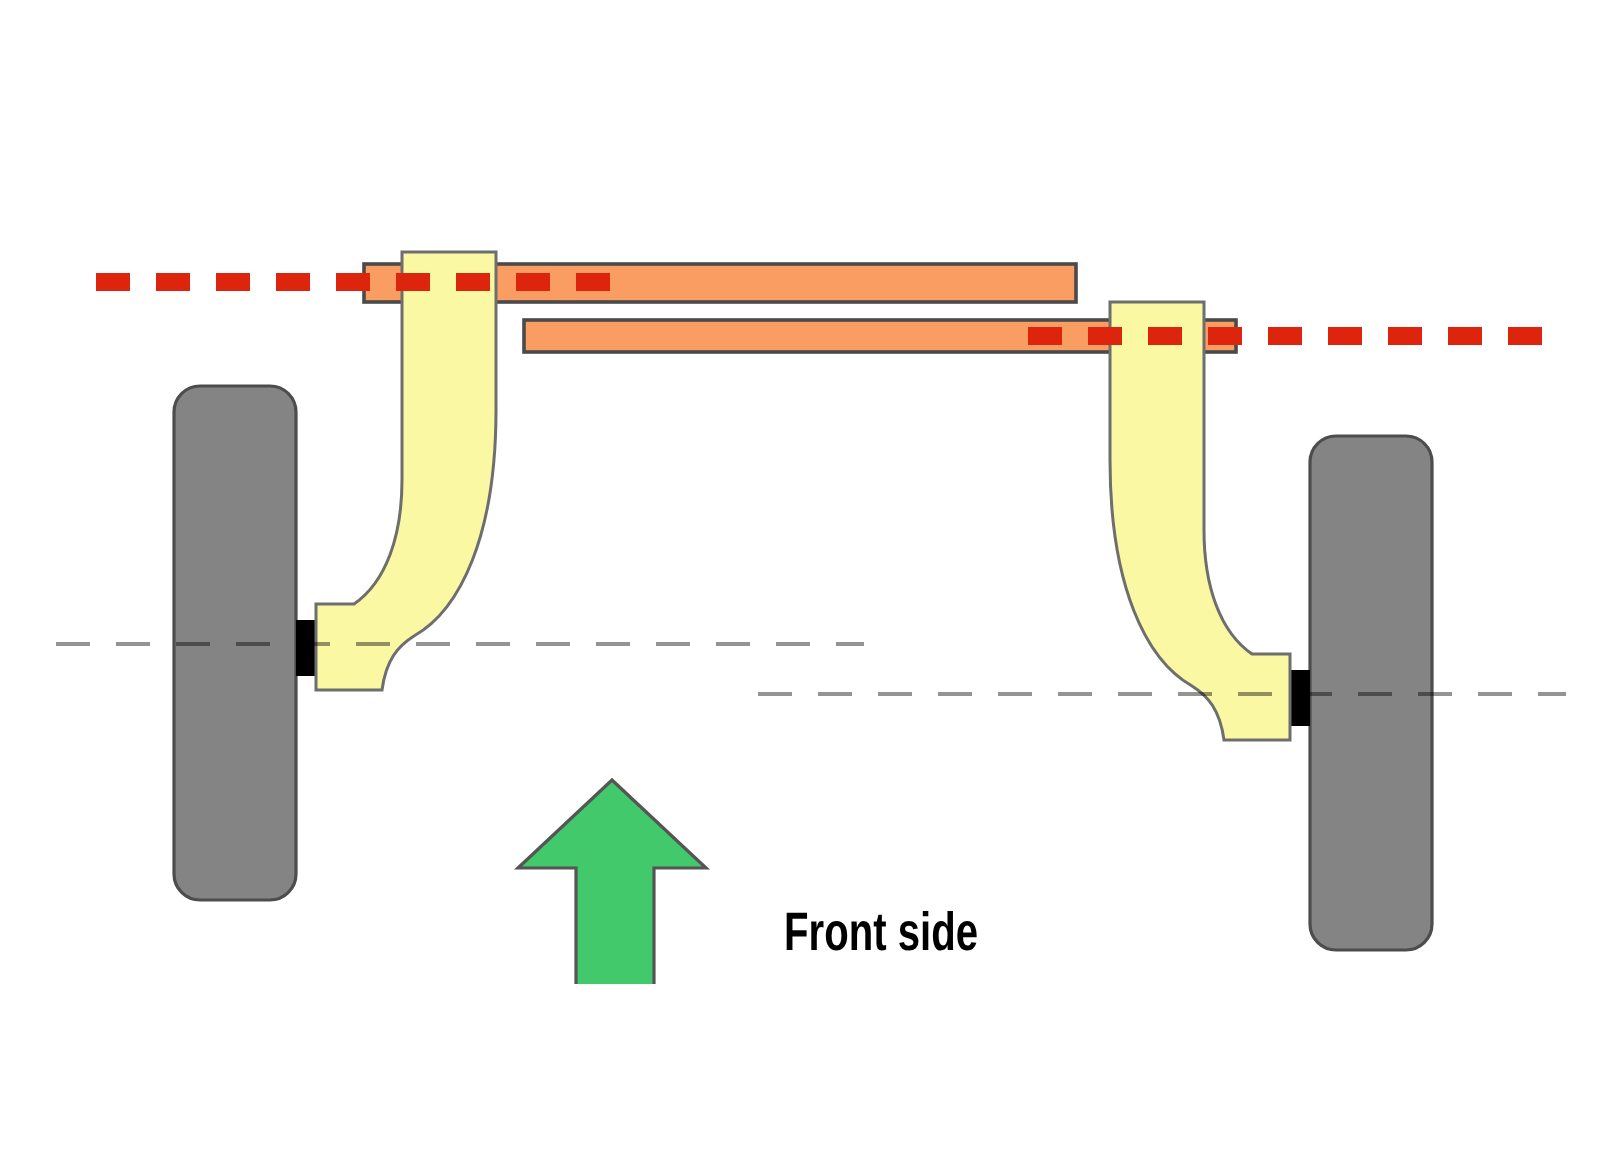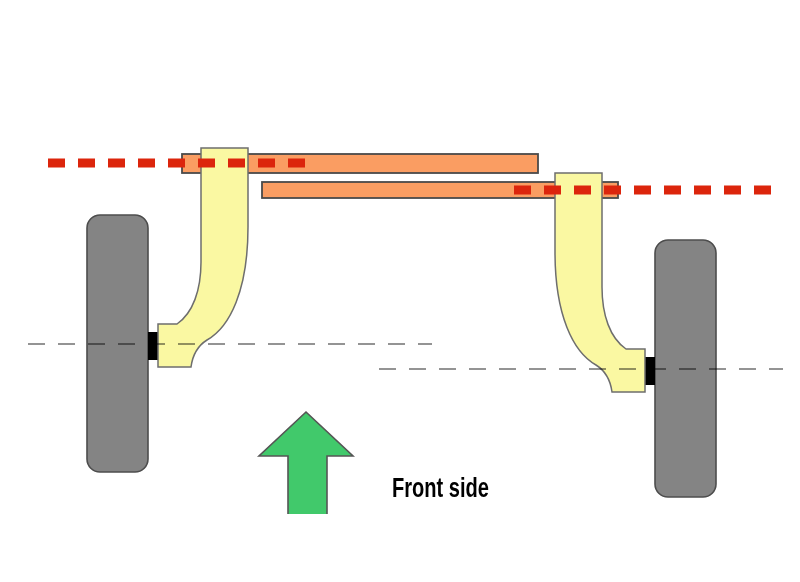--- a/index.html
+++ b/index.html
@@ -1,16 +1,16 @@
 <!DOCTYPE html>
 <html style="--background: #FFFFFF; --wheel_gray: #848484; --wheel_outline: #4D4D4D; --hub_black: #000000; --arm_yellow: #FAF8A2; --arm_outline: #6E6E6E; --bar_orange: #FA9D62; --bar_outline: #4A4A4A; --axis_red: #DC250C; --centerline_dash: rgba(0,0,0,0.42); --arrow_green: #41C96B; --arrow_outline: #555555; --label_text: #000000;"><head>
 <meta charset="utf-8">
 <style>
   html, body { margin: 0; padding: 0; background: #ffffff; }
-  .stage { width: 800px; height: 492px; position: relative; background: var(--background, #fff); overflow: hidden; margin-top: 22px; }
+  .stage { width: 800px; height: 492px; position: relative; background: var(--background, #fff); overflow: hidden; }
   svg { display: block; }
   .wheel { fill: var(--wheel_gray); stroke: var(--wheel_outline); stroke-width: 1.6; }
   .hub { fill: var(--hub_black); stroke: none; }
   .arm { fill: var(--arm_yellow); stroke: var(--arm_outline); stroke-width: 1.5; }
   .bar { fill: var(--bar_orange); stroke: var(--bar_outline); stroke-width: 1.8; }
   .axis-red { stroke: var(--axis_red); stroke-width: 9; stroke-dasharray: 17 13; fill: none; }
   .centerline { stroke: var(--centerline_dash); stroke-width: 2; stroke-dasharray: 17 13; fill: none; }
   .arrow { fill: var(--arrow_green); stroke: var(--arrow_outline); stroke-width: 1.6; stroke-linejoin: miter; }
   .label { font-family: "Liberation Sans", sans-serif; font-weight: bold; font-size: 27px; fill: var(--label_text); }
 </style>

